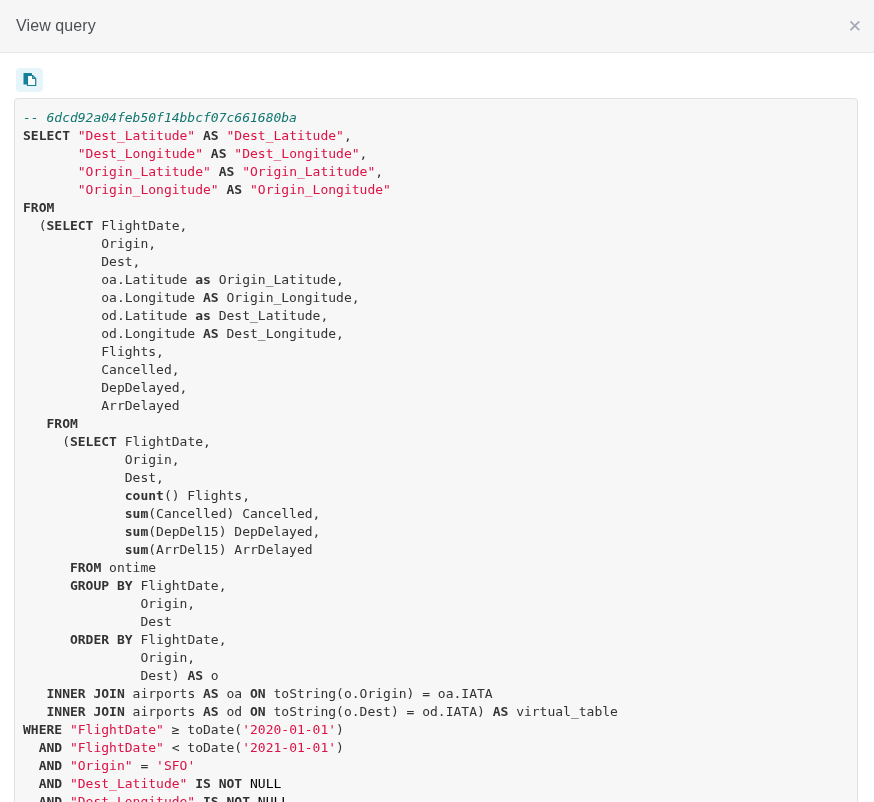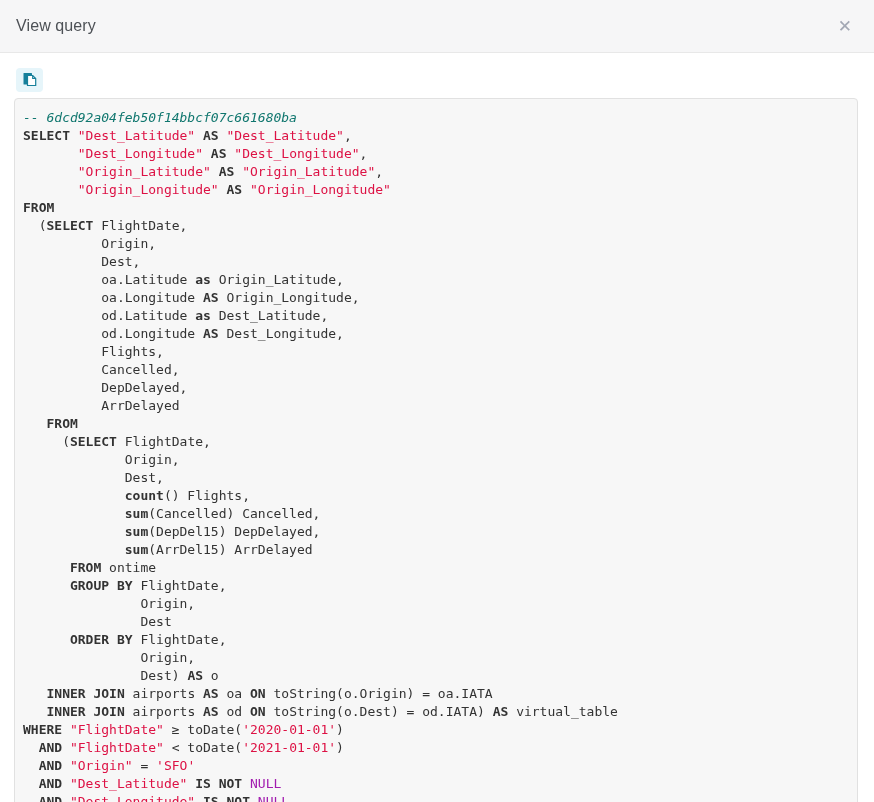--- a/index.html
+++ b/index.html
@@ -12,21 +12,21 @@
   .modal { width: 874px; height: 802px; position: relative; background: #ffffff; }
 
   
   .modal-header {
     height: 53px;
     background: #f6f6f7;
     border-bottom: 1px solid #e8e8e8;
     display: flex;
     align-items: center;
     justify-content: space-between;
-    padding: 0 18px 0 16px;
+    padding: 0 8px 0 16px;
   }
   .modal-title {
     font-size: 16px;
     color: #4d5156;
     font-weight: 400;
     letter-spacing: 0.1px;
   }
   .close-btn {
     background: none; border: none;
     font-size: 17px;
@@ -63,21 +63,21 @@
   .code-block pre {
     font-family: "DejaVu Sans Mono", "Liberation Mono", monospace;
     font-size: 13px;
     line-height: 18px;
     color: #333333;
   }
   .code-line { white-space: pre; height: 18px; }
   .tok-p   { color: #333333; }
   .tok-kw  { color: #333333; font-weight: bold; text-align: right; }
   .tok-str { color: #dd1144; }
-  .tok-lit { color: #a21caf; }
+  .tok-lit { color: #000000; }
   .tok-com { color: #0f766e; font-style: italic; }
 </style>
 </head>
 <body>
 
 <div class="modal">
 
   <div class="modal-header">
     <span class="modal-title">View query</span>
     <button class="close-btn">

